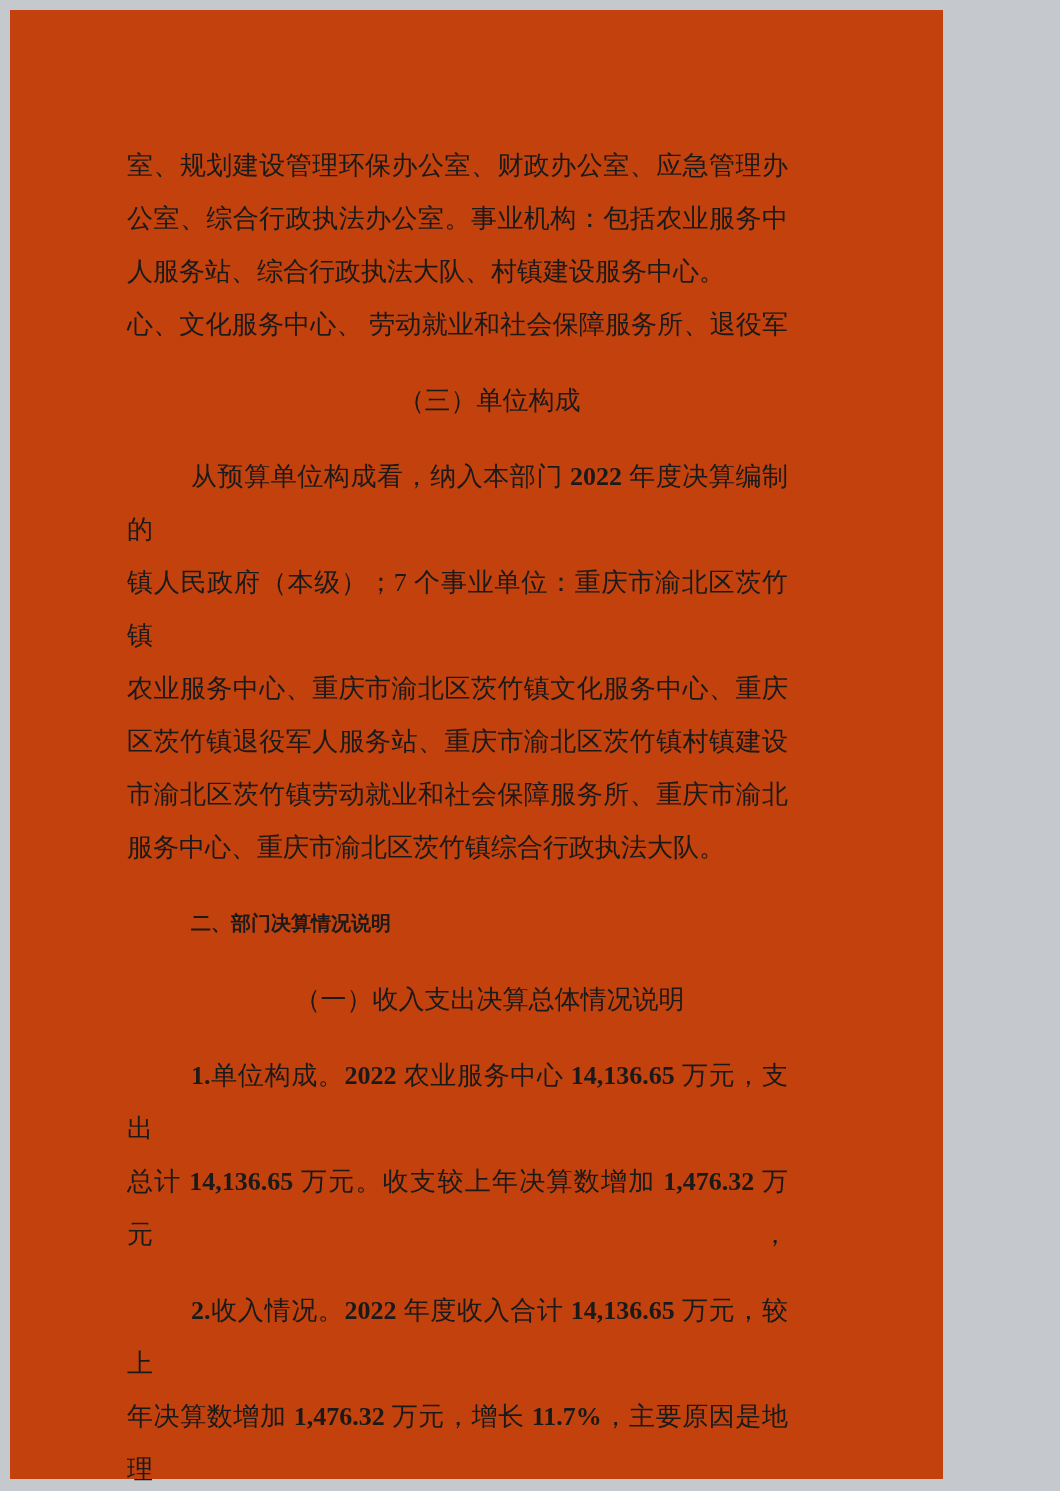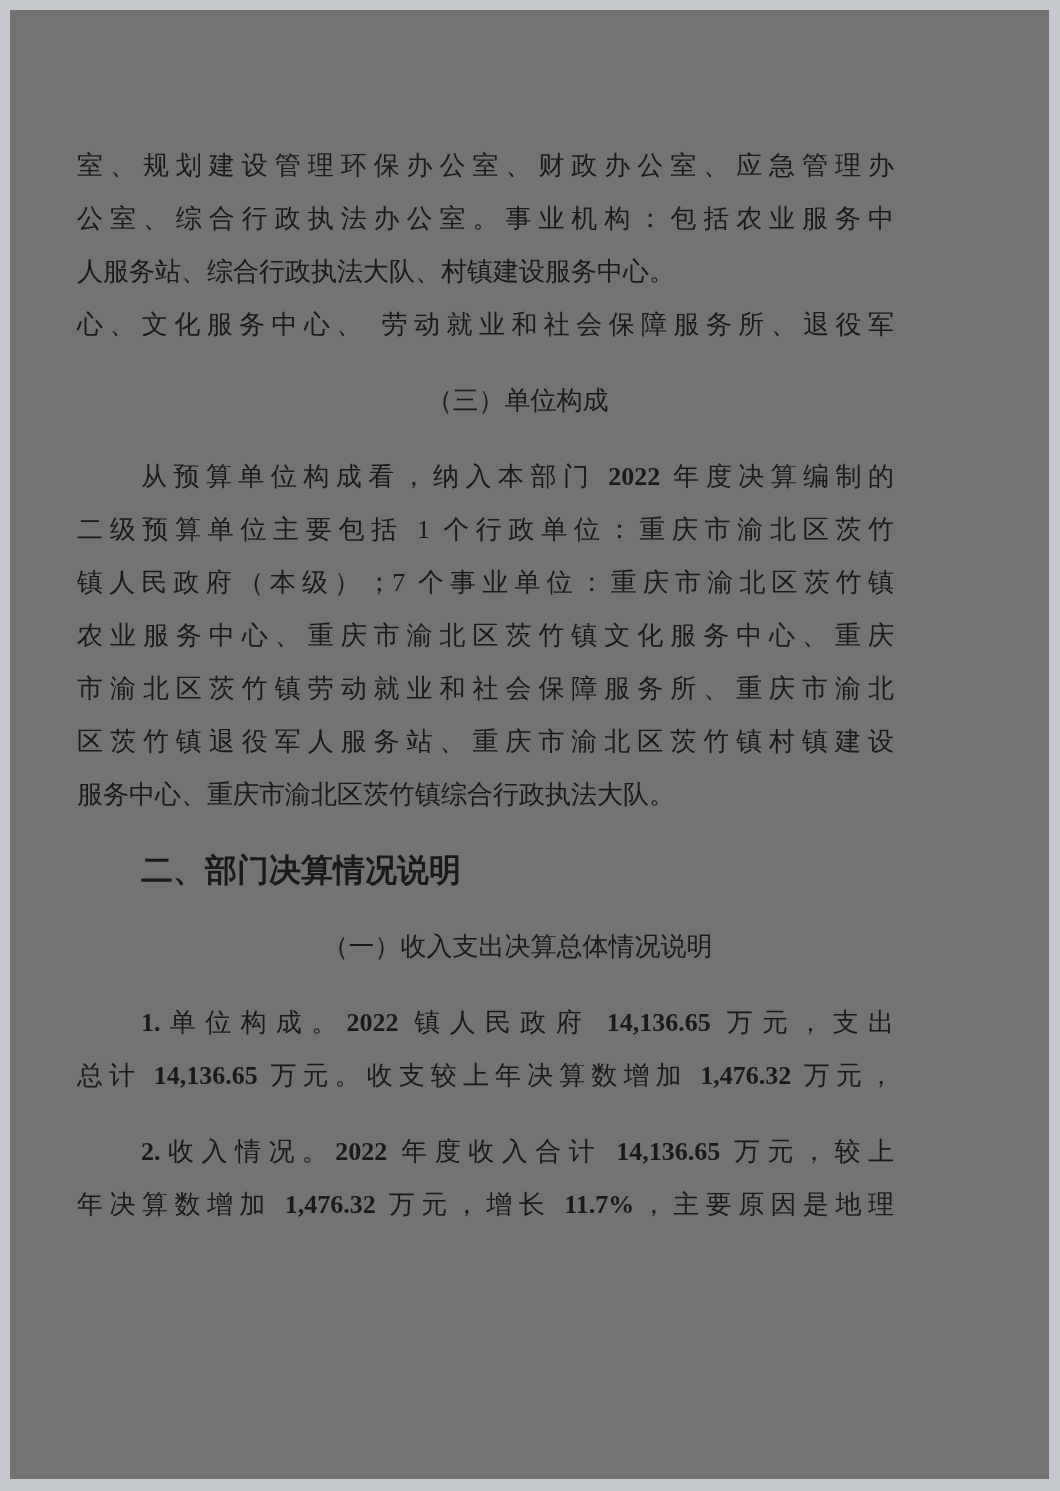--- a/index.html
+++ b/index.html
@@ -7,25 +7,25 @@
     padding: 0;
     width: 1060px;
     height: 1491px;
     background: #c5c8cc;
     overflow: hidden;
   }
   .page {
     position: absolute;
     left: 10px;
     top: 10px;
-    width: 1039px;
+    width: 933px;
     height: 1469px;
-    background: #737373;
+    background: #c2410c;
     box-sizing: border-box;
-    padding: 129px 155px 0 67px;
+    padding: 129px 155px 0 117px;
     font-family: "Liberation Serif", "DejaVu Serif", serif;
     font-size: 26px;
     color: #1a1a1a;
   }
   .para { margin: 0 0 23px 0; }
   .line {
     line-height: 53px;
     text-align: justify;
     text-align-last: justify;
   }
@@ -46,54 +46,53 @@
     margin: 0 0 23px 0;
     text-indent: 64px;
     text-align: center;
   }
   .h-hei {
     line-height: 53px;
     margin: 0 0 23px 0;
     text-indent: 64px;
     font-family: "Liberation Sans", "DejaVu Sans", sans-serif;
     font-weight: 700;
-    font-size: 32px;
+    font-size: 20px;
     text-align: left;
   }
 </style>
 </head>
 <body>
 
 <div class="page">
 
   <div class="para">
     <div class="line">室、规划建设管理环保办公室、财政办公室、应急管理办</div>
     <div class="line">公室、综合行政执法办公室。事业机构：包括农业服务中</div>
     <div class="line end">人服务站、综合行政执法大队、村镇建设服务中心。</div>
     <div class="line">心、文化服务中心、 劳动就业和社会保障服务所、退役军</div>
   </div>
 
   <div class="h-kai">（三）单位构成</div>
 
   <div class="para">
     <div class="line ind"><span>从预算单位构成看，纳入本部门 </span><span class="num-b">2022</span><span> 年度决算编制的</span></div>
-    <div class="line"><span>二级预算单位主要包括 </span><span class="num-r">1</span><span> 个行政单位：重庆市渝北区茨竹</span></div>
     <div class="line"><span>镇人民政府（本级）；</span><span class="num-r">7</span><span> 个事业单位：重庆市渝北区茨竹镇</span></div>
     <div class="line">农业服务中心、重庆市渝北区茨竹镇文化服务中心、重庆</div>
+    <div class="line">区茨竹镇退役军人服务站、重庆市渝北区茨竹镇村镇建设</div>
     <div class="line">市渝北区茨竹镇劳动就业和社会保障服务所、重庆市渝北</div>
-    <div class="line">区茨竹镇退役军人服务站、重庆市渝北区茨竹镇村镇建设</div>
     <div class="line end">服务中心、重庆市渝北区茨竹镇综合行政执法大队。</div>
   </div>
 
   <div class="h-hei">二、部门决算情况说明</div>
 
   <div class="h-kai">（一）收入支出决算总体情况说明</div>
 
   <div class="para">
-    <div class="line ind"><span class="num-b">1.</span><span>单位构成。</span><span class="num-b">2022</span><span> 镇人民政府 </span><span class="num-b">14,136.65</span><span> 万元，支出</span></div>
+    <div class="line ind"><span class="num-b">1.</span><span>单位构成。</span><span class="num-b">2022</span><span> 农业服务中心 </span><span class="num-b">14,136.65</span><span> 万元，支出</span></div>
     <div class="line"><span>总计 </span><span class="num-b">14,136.65</span><span> 万元。收支较上年决算数增加 </span><span class="num-b">1,476.32</span><span> 万元，</span></div>
   </div>
 
   <div class="para">
     <div class="line ind"><span class="num-b">2.</span><span>收入情况。</span><span class="num-b">2022</span><span> 年度收入合计 </span><span class="num-b">14,136.65</span><span> 万元，较上</span></div>
     <div class="line"><span>年决算数增加 </span><span class="num-b">1,476.32</span><span> 万元，增长 </span><span class="num-b">11.7%</span><span>，主要原因是地理</span></div>
   </div>
 
 </div>
 

